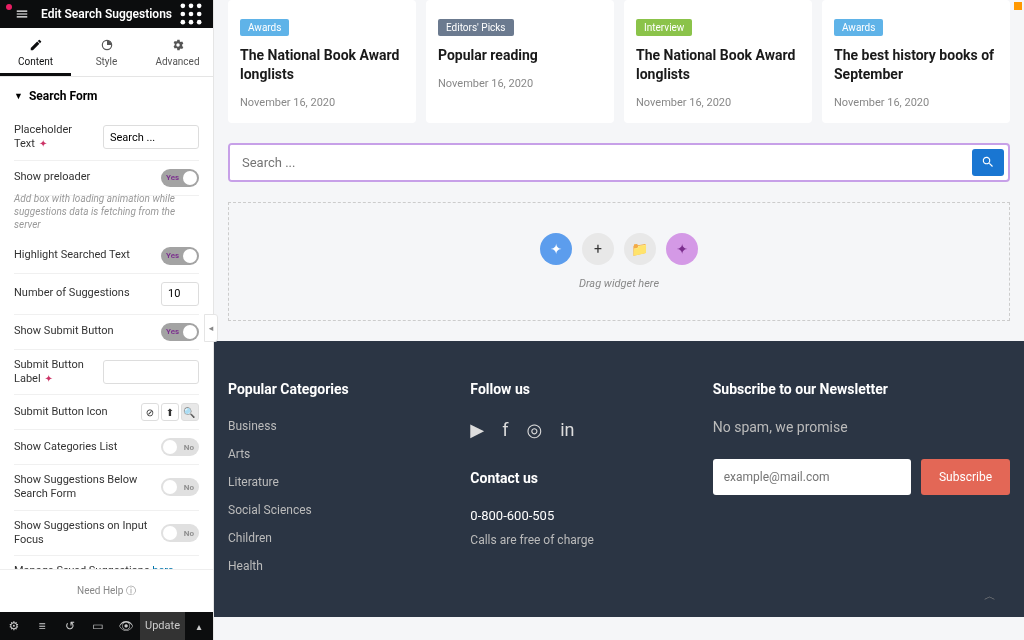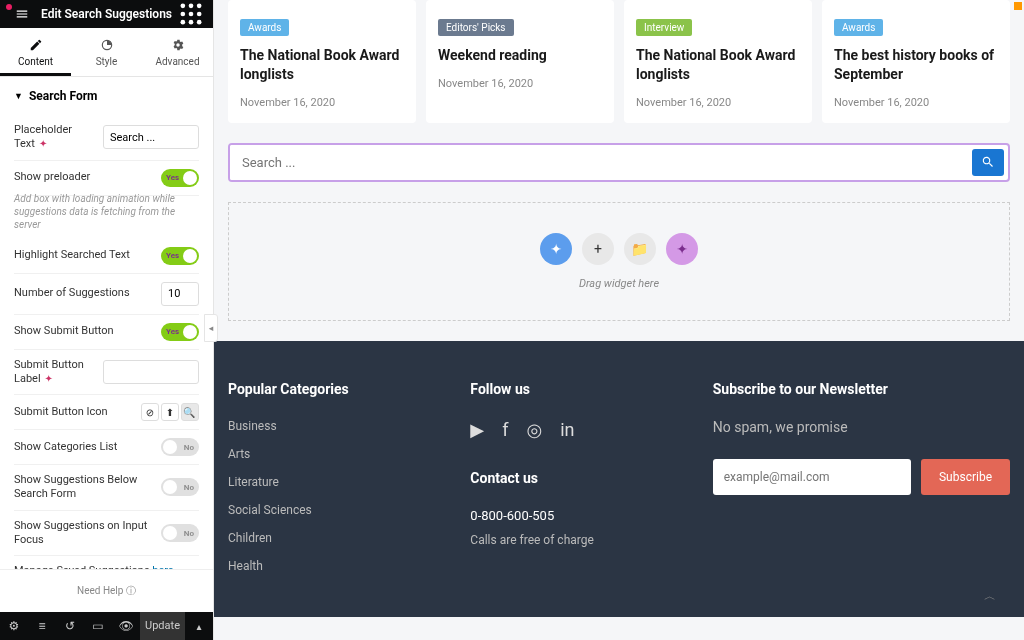--- a/index.html
+++ b/index.html
@@ -18,21 +18,21 @@
 .panel{flex:1;overflow-y:auto;padding:0 14px}
 .section-header{display:flex;align-items:center;padding:12px 0;font-size:12px;font-weight:700;cursor:pointer}
 .section-header .caret{margin-right:6px;font-size:9px}
 .row{display:flex;align-items:center;justify-content:space-between;padding:8px 0;font-size:11px;color:#333;border-bottom:1px solid #f0f0f0}
 .row:last-child{border-bottom:none}
 .row .label{flex:1;line-height:1.3}
 .row .ai-spark{color:#c36;margin-left:4px;font-size:10px}
 .text-input{width:96px;height:24px;border:1px solid #ddd;border-radius:3px;padding:0 6px;font-size:11px}
 .num-input{width:38px;height:24px;border:1px solid #ddd;border-radius:3px;padding:0 6px;font-size:11px;text-align:left}
 .toggle{width:38px;height:18px;border-radius:9px;position:relative;cursor:pointer;display:flex;align-items:center}
-.toggle.on{background:#84cc16}
+.toggle.on{background:#a3a3a3}
 .toggle.off{background:#e0e0e0}
 .toggle .knob{width:14px;height:14px;border-radius:50%;background:#fff;position:absolute}
 .toggle.on .knob{right:2px}
 .toggle.off .knob{left:2px}
 .toggle .tlabel{font-size:8px;font-weight:600;position:absolute}
 .toggle.on .tlabel{left:5px;color:#7b2d8e}
 .toggle.off .tlabel{right:5px;color:#888}
 .help-text{font-size:10px;color:#999;font-style:italic;line-height:1.3;margin:-4px 0 8px}
 .icon-group{display:flex;gap:2px}
 .icon-btn{width:18px;height:18px;border:1px solid #ddd;border-radius:3px;display:flex;align-items:center;justify-content:center;font-size:10px;background:#fff;cursor:pointer}
@@ -217,21 +217,21 @@
       <div class="up-chev">▴</div>
     </div>
   </div>
 
   <div class="collapse-handle">◂</div>
 
   <div class="preview">
     <div class="orange-dot"></div>
     <div class="cards" id="cards">
         <div class="card"><span class="tag awards">Awards</span><h3>The National Book Award longlists</h3><div class="date">November 16, 2020</div></div>
-        <div class="card"><span class="tag editors">Editors' Picks</span><h3>Weekend reading</h3><div class="date">November 16, 2020</div></div>
+        <div class="card"><span class="tag editors">Editors' Picks</span><h3>Popular reading</h3><div class="date">November 16, 2020</div></div>
         <div class="card"><span class="tag interview">Interview</span><h3>The National Book Award longlists</h3><div class="date">November 16, 2020</div></div>
         <div class="card"><span class="tag awards">Awards</span><h3>The best history books of September</h3><div class="date">November 16, 2020</div></div>
       </div>
 
     <div class="search-wrap">
       <input placeholder="Search ..." style="">
       <div class="sbtn">
           <svg viewBox="0 0 24 24">
             <path d="M15.5 14h-.79l-.28-.27a6.5 6.5 0 10-.7.7l.27.28v.79l5 4.99L20.49 19l-4.99-5zm-6 0A4.5 4.5 0 1114 9.5 4.5 4.5 0 019.5 14z"></path>
           </svg>

